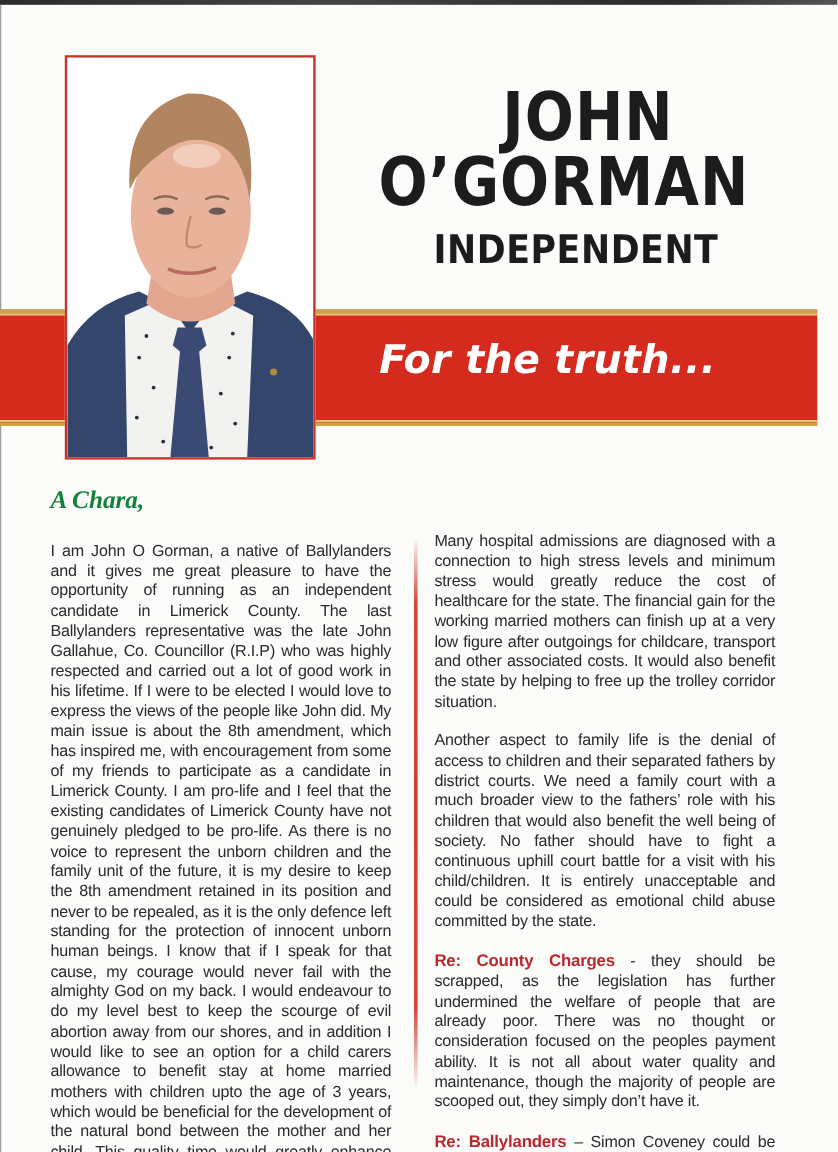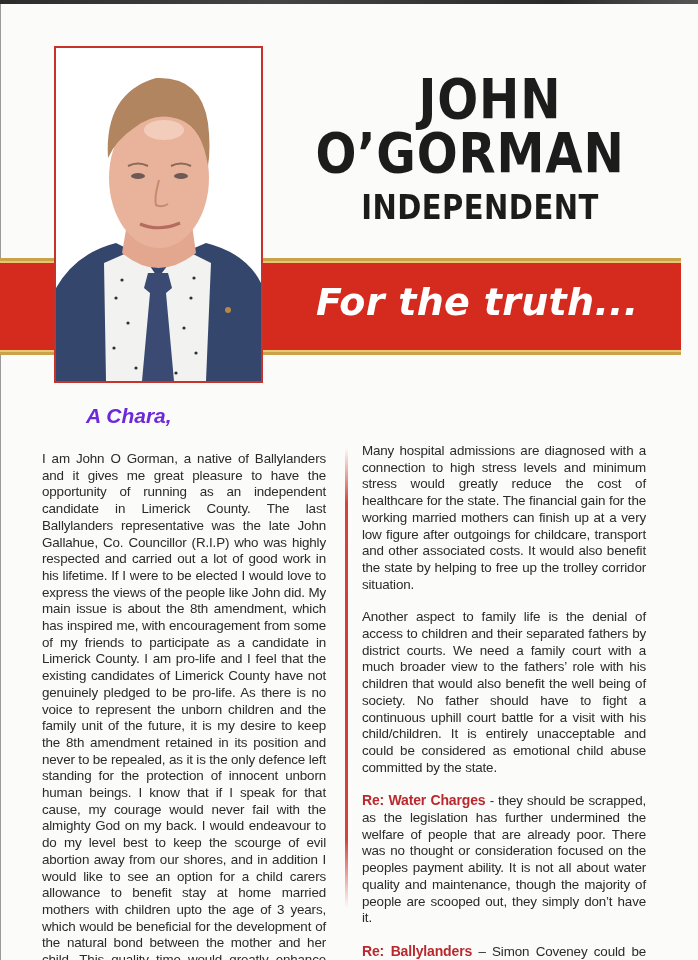--- a/index.html
+++ b/index.html
@@ -22,21 +22,21 @@
       position: absolute; left: 0; top: 258px; width: 681px; height: 97px;
       background: #d52b1e;
       border-top: 3px solid #c9a24a;
       border-bottom: 3px solid #c9a24a;
       box-shadow: inset 0 2px 0 #e8c773, inset 0 -2px 0 #e8c773;
     }
     .tagline {
       position: absolute; left: 316px; top: 280px; width: 320px;
       font-family: "DejaVu Sans", sans-serif;
       font-weight: bold; font-style: italic;
-      font-size: 38px; color: #ffffff; letter-spacing: 0.3px;
+      font-size: 33px; color: #ffffff; letter-spacing: 0.3px;
       white-space: nowrap;
     }
     .photo-frame {
       position: absolute; left: 54px; top: 46px; width: 209px; height: 337px;
       border: 2px solid #c8322a;
       background: #ffffff;
       overflow: hidden;
     }
     .photo {
       position: absolute; left: 0; top: 0; width: 100%; height: 100%;
@@ -57,23 +57,23 @@
       font-size: 56px; letter-spacing: 1px;
       transform: scaleX(0.86); transform-origin: center;
     }
     .party {
       left: 300px; top: 188px; width: 360px;
       font-size: 33px; letter-spacing: 0.5px;
       transform: scaleX(0.88); transform-origin: center;
     }
     .salutation {
       position: absolute; left: 42px; top: 404px;
-      font-family: Liberation Sans, sans-serif;
+      font-family: Liberation Serif, serif;
       font-style: italic; font-weight: bold;
-      font-size: 21px; color: #6d28d9; margin-left: 44px;
+      font-size: 21px; color: #15803d;
     }
     .col {
       position: absolute;
       font-family: "Liberation Sans", sans-serif;
       font-size: 13.4px; line-height: 16.7px;
       text-align: justify; color: #2b2b2b;
       letter-spacing: -0.15px;
     }
     .col-left { left: 42px; top: 451px; width: 284px; }
     .col-right { left: 362px; top: 443px; width: 284px; }
@@ -145,15 +145,15 @@
 
 <div class="col col-left">
   <p>I am John O Gorman, a native of Ballylanders and it gives me great pleasure to have the opportunity of running as an independent candidate in Limerick County. The last Ballylanders representative was the late John Gallahue, Co. Councillor (R.I.P) who was highly respected and carried out a lot of good work in his lifetime. If I were to be elected I would love to express the views of the people like John did. My main issue is about the 8th amendment, which has inspired me, with encouragement from some of my friends to participate as a candidate in Limerick County. I am pro-life and I feel that the existing candidates of Limerick County have not genuinely pledged to be pro-life. As there is no voice to represent the unborn children and the family unit of the future, it is my desire to keep the 8th amendment retained in its position and never to be repealed, as it is the only defence left standing for the protection of innocent unborn human beings. I know that if I speak for that cause, my courage would never fail with the almighty God on my back. I would endeavour to do my level best to keep the scourge of evil abortion away from our shores, and in addition I would like to see an option for a child carers allowance to benefit stay at home married mothers with children upto the age of 3 years, which would be beneficial for the development of the natural bond between the mother and her child. This quality time would greatly enhance the emotional stability and well being of the child, and further alleviate the stress of getting small children out of bed in the cold wet mornings and dark evenings.</p>
 </div>
 
 <div class="divider"></div>
 
 <div class="col col-right">
   <p>Many hospital admissions are diagnosed with a connection to high stress levels and minimum stress would greatly reduce the cost of healthcare for the state. The financial gain for the working married mothers can finish up at a very low figure after outgoings for childcare, transport and other associated costs. It would also benefit the state by helping to free up the trolley corridor situation.</p>
   <p>Another aspect to family life is the denial of access to children and their separated fathers by district courts. We need a family court with a much broader view to the fathers’ role with his children that would also benefit the well being of society. No father should have to fight a continuous uphill court battle for a visit with his child/children. It is entirely unacceptable and could be considered as emotional child abuse committed by the state.</p>
-  <p><span class="heading">Re: Water Charges</span><span> - they should be scrapped, as the legislation has further undermined the welfare of people that are already poor. There was no thought or consideration focused on the peoples payment ability. It is not all about water quality and maintenance, though the majority of people are scooped out, they simply don’t have it.</span></p>
+  <p><span class="heading">Re: County Charges</span><span> - they should be scrapped, as the legislation has further undermined the welfare of people that are already poor. There was no thought or consideration focused on the peoples payment ability. It is not all about water quality and maintenance, though the majority of people are scooped out, they simply don’t have it.</span></p>
   <p><span class="heading">Re: Ballylanders</span><span> – Simon Coveney could be doing a little better for dairy farmers as the margin between the price of milk and its production costs are extremely</span></p>
 </div>
 
 </body></html>

